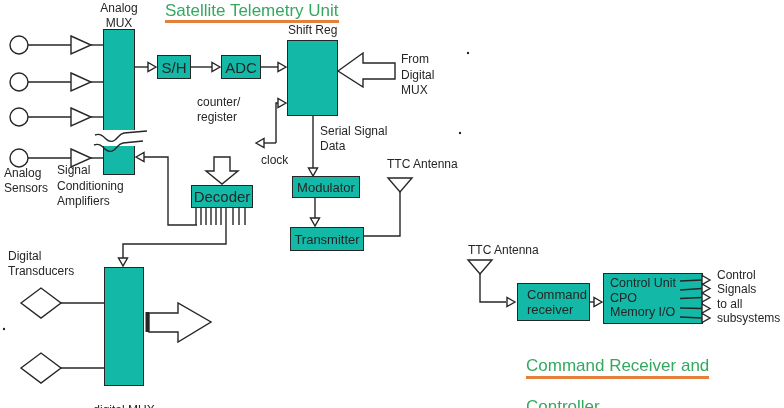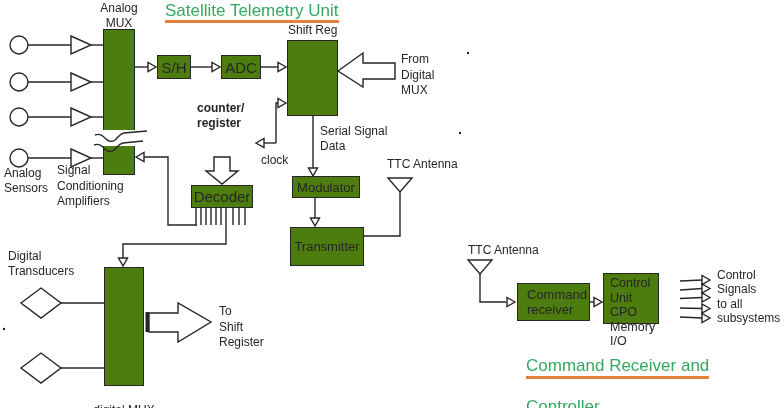--- a/index.html
+++ b/index.html
@@ -11,21 +11,21 @@
   .stage{
     position:relative;width:784px;height:408px;background:#fff;overflow:hidden;
     font-family:"Liberation Sans", sans-serif;color:var(--ink);
   }
   .overlay{position:absolute;left:0;top:0;pointer-events:none;}
   .s{fill:none;stroke:var(--ink);stroke-width:1.4;}
   .sf{fill:#fff;stroke:var(--ink);stroke-width:1.4;}
   .blk{fill:var(--ink);stroke:none;}
   .wipe{fill:#fff;stroke:none;}
   .box{
-    position:absolute;box-sizing:border-box;border:1.5px solid var(--ink);background:#4d7c0f;
+    position:absolute;box-sizing:border-box;border:1.5px solid var(--ink);background:#14b8a6;
     display:flex;align-items:center;justify-content:center;
     font-size:13px;line-height:15px;white-space:pre-line;
   }
   .box span{white-space:pre-line;}
   .big{font-size:15px;}
   .leftalign{align-items:flex-start;justify-content:flex-start;text-align:left;}
   .label{
     position:absolute;font-size:12px;line-height:15px;white-space:pre-line;
   }
   .tight{line-height:14.3px;}
@@ -42,25 +42,25 @@
 <body>
 
 <div class="stage">
 
   <div class="box" style="left:103px;top:29px;width:32px;height:146px;"></div>
   <div class="box big" style="left:157px;top:55px;width:34px;height:24px;"><span>S/H</span></div>
   <div class="box big" style="left:221px;top:55px;width:40px;height:24px;"><span>ADC</span></div>
   <div class="box" style="left:287px;top:40px;width:51px;height:76px;"></div>
   <div class="box big" style="left:191px;top:185px;width:62px;height:23px;"><span>Decoder</span></div>
   <div class="box" style="left:292px;top:176px;width:68px;height:22px;"><span>Modulator</span></div>
-  <div class="box" style="left:290px;top:227px;width:74px;height:39px;"><span>Transmitter</span></div>
+  <div class="box" style="left:290px;top:227px;width:74px;height:24px;"><span>Transmitter</span></div>
   <div class="box" style="left:104px;top:267px;width:40px;height:119px;"></div>
   <div class="box leftalign" style="left:517px;top:283px;width:73px;height:38px;padding:3px 0 17px 9px;"><span>Command
 receiver</span></div>
-  <div class="box leftalign" style="left:603px;top:273px;width:56px;height:51px;padding:2px 12px 0 6px;font-size:12.5px;line-height:14.5px;"><span>Control Unit
+  <div class="box leftalign" style="left:603px;top:273px;width:100px;height:51px;padding:2px 12px 0 6px;font-size:12.5px;line-height:14.5px;"><span>Control Unit
 CPO
 Memory I/O</span></div>
 
   <svg class="overlay" width="784" height="408" viewBox="0 0 784 408">
 
     <g>
       <circle class="sf" cx="19" cy="45" r="9"></circle>
         <line class="s" x1="28" y1="45" x2="71" y2="45"></line>
       <polygon class="sf" points="71,36 91,45 71,54"></polygon>
         <line class="s" x1="91" y1="45" x2="103" y2="45"></line>
@@ -182,37 +182,34 @@
 
   <div class="label center" style="left:88px;top:1px;width:62px;">Analog
 MUX</div>
 
   <div class="label gtitle" style="left:165px;top:3px;text-decoration:underline;"><span>Satellite Telemetry Unit</span></div>
 
   <div class="label" style="left:288px;top:23px;">Shift Reg</div>
   <div class="label loose" style="left:401px;top:52px;">From
 Digital
 MUX</div>
-  <div class="label" style="left:197px;top:101px;font-weight:bold;">counter/
+  <div class="label" style="left:197px;top:95px;">counter/
 register</div>
   <div class="label" style="left:261px;top:153px;">clock</div>
   <div class="label" style="left:320px;top:124px;">Serial Signal
 Data</div>
   <div class="label" style="left:387px;top:157px;">TTC Antenna</div>
   <div class="label" style="left:4px;top:166px;">Analog
 Sensors</div>
   <div class="label loose" style="left:57px;top:163px;">Signal
 Conditioning
 Amplifiers</div>
   <div class="label" style="left:8px;top:249px;">Digital
 Transducers</div>
   <div class="label center" style="left:76px;top:389px;width:96px;margin-top:14px;">digital MUX</div>
-  <div class="label loose" style="left:219px;top:304px;">To
-Shift
-Register</div>
   <div class="label" style="left:468px;top:243px;">TTC Antenna</div>
   <div class="label tight" style="left:717px;top:268px;">Control
 Signals
 to all
 subsystems</div>
 
   <div class="label gtitle" style="left:526px;top:342px;">
     <div class="footer-row"><span>Command Receiver and</span></div>
     <div class="footer-row"><span>Controller</span></div>
   </div>

